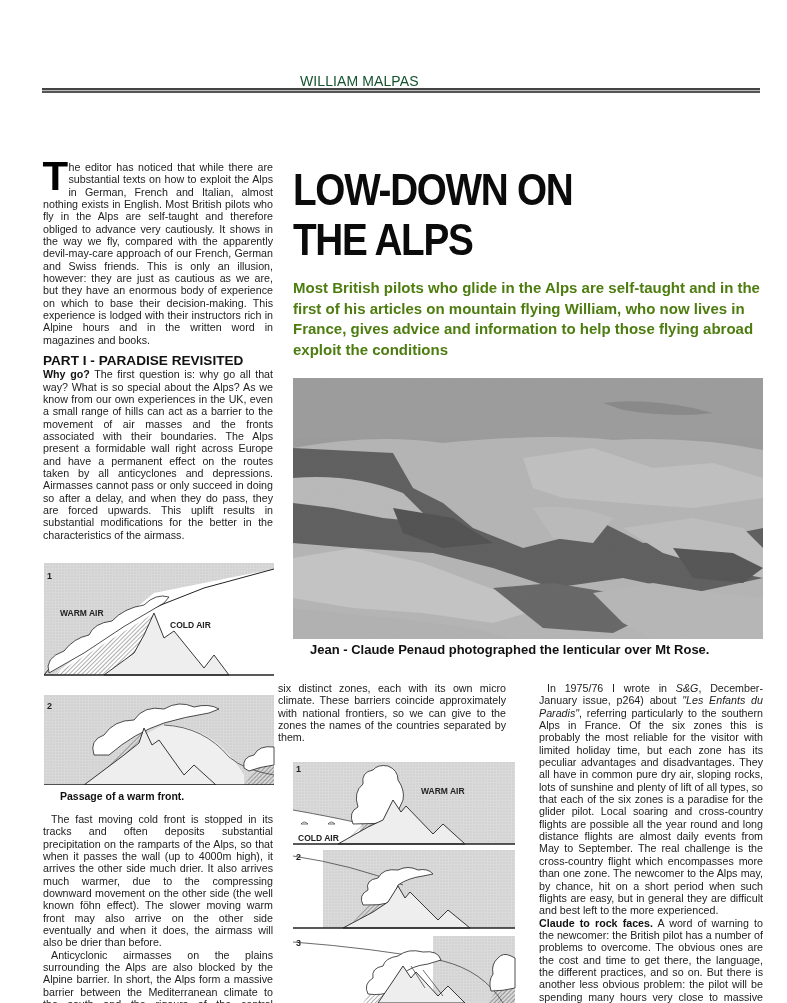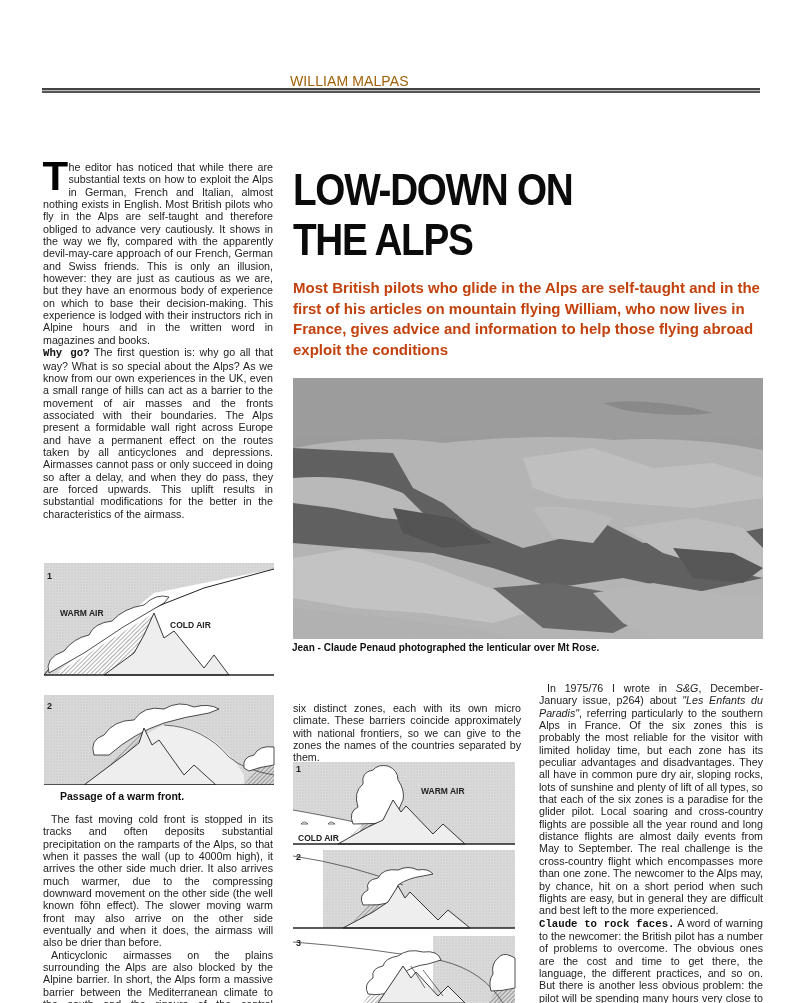--- a/index.html
+++ b/index.html
@@ -1,63 +1,64 @@
 <!DOCTYPE html>
 <html><head>
 <meta charset="utf-8">
 <style>
   * { box-sizing: border-box; margin: 0; padding: 0; }
   html, body { width: 787px; height: 1003px; overflow: hidden; background: #fff; }
   body { position: relative; font-family: "Liberation Sans", sans-serif; color: #1a1a1a; }
 
-  .byline { position: absolute; left: 290px; top: 73px; font-size: 14px; letter-spacing: 0.1px; color: #a16207; }
+  .byline { position: absolute; left: 300px; top: 73px; font-size: 14px; letter-spacing: 0.1px; color: #14532d; }
   .rule { position: absolute; left: 42px; top: 88px; width: 718px; height: 5px;
           border-top: 2px solid #444; border-bottom: 2px solid #555; background: #bbb; }
 
   .col { position: absolute; font-size: 10.7px; line-height: 12.35px; text-align: justify; color: #222; }
   .col p { margin: 0; }
   .indent { text-indent: 8px; }
 
   #col-left { left: 43px; top: 161px; width: 230px; }
   .dropcap { float: left; font-family: "Liberation Sans", sans-serif; font-weight: 900; font-size: 40px;
              line-height: 30px; height: 34px; margin: 0 1px -2px 0; color: #000; transform: scaleX(1.05); }
   .part-head { font-weight: bold; font-size: 13.6px; line-height: 14px; margin-top: 8px; color: #111; }
-  .lead-in { font-weight: bold; color: #111; font-family: Liberation Mono, monospace; }
+  .lead-in { font-weight: bold; color: #111; }
 
   .title { position: absolute; left: 293px; top: 165px; font-family: "Liberation Sans", sans-serif;
            font-weight: 900; font-size: 44px; line-height: 50px; letter-spacing: -1.5px; color: #0b0b0b;
            transform: scaleX(0.88); transform-origin: left top; }
   .standfirst { position: absolute; left: 293px; top: 278px; width: 470px; font-weight: bold;
-                font-size: 15px; line-height: 20.6px; color: #c2410c; }
+                font-size: 15px; line-height: 20.6px; color: #4d7c0f; }
 
   .photo { position: absolute; left: 293px; top: 378px; width: 470px; height: 261px; overflow: hidden;
            background: linear-gradient(180deg, #a4a4a4 0%, #999 18%, #8a8a8a 28%, #6e6e6e 40%, #7a7a7a 55%, #5e5e5e 65%, #8c8c8c 80%, #6a6a6a 100%); }
   .photo svg { width: 100%; height: 100%; display: block; }
-  .photo-caption { position: absolute; left: 292px; top: 642px; font-weight: bold; font-size: 10px; color: #111; }
+  .photo-caption { position: absolute; left: 310px; top: 642px; font-weight: bold; font-size: 13px; color: #111; }
 
   .fig { position: absolute; }
   .fig svg { display: block; }
   .fig-label { font-family: "Liberation Sans", sans-serif; font-weight: bold; fill: #222; }
   .fig-caption { position: absolute; left: 60px; top: 790px; font-weight: bold; font-size: 10.5px; color: #111; }
 
   #col-left2 { left: 43px; top: 813px; width: 230px; }
-  #col-mid { left: 293px; top: 682px; width: 228px; margin-top: 20px; }
+  #col-mid { left: 278px; top: 682px; width: 228px; }
   #col-right { left: 539px; top: 682px; width: 224px; }
   .section-gap { margin-top: 10px; }
 </style>
 </head>
 <body>
 
 <div class="byline">WILLIAM MALPAS</div>
 <div class="rule"></div>
 
 <div class="col" id="col-left">
   <p>
     <span class="dropcap">T</span><span>he editor has noticed that while there are substantial texts on how to exploit the Alps in German, French and Italian, almost nothing exists in English. Most British pilots who fly in the Alps are self-taught and therefore obliged to advance very cautiously. It shows in the way we fly, compared with the apparently devil-may-care approach of our French, German and Swiss friends. This is only an illusion, however: they are just as cautious as we are, but they have an enormous body of experience on which to base their decision-making. This experience is lodged with their instructors rich in Alpine hours and in the written word in magazines and books.</span>
   </p>
+  <div class="part-head">PART I - PARADISE REVISITED</div>
   <p><span class="lead-in">Why go?</span><span> The first question is: why go all that way? What is so special about the Alps? As we know from our own experiences in the UK, even a small range of hills can act as a barrier to the movement of air masses and the fronts associated with their boundaries. The Alps present a formidable wall right across Europe and have a permanent effect on the routes taken by all anticyclones and depressions. Airmasses cannot pass or only succeed in doing so after a delay, and when they do pass, they are forced upwards. This uplift results in substantial modifications for the better in the characteristics of the airmass.</span></p>
 </div>
 
 <div class="title">
   <div>LOW-DOWN ON</div>
   <div>THE ALPS</div>
 </div>
 <div class="standfirst">Most British pilots who glide in the Alps are self-taught and in the first of his articles on mountain flying William, who now lives in France, gives advice and information to help those flying abroad exploit the conditions</div>
 
 <div class="photo">

